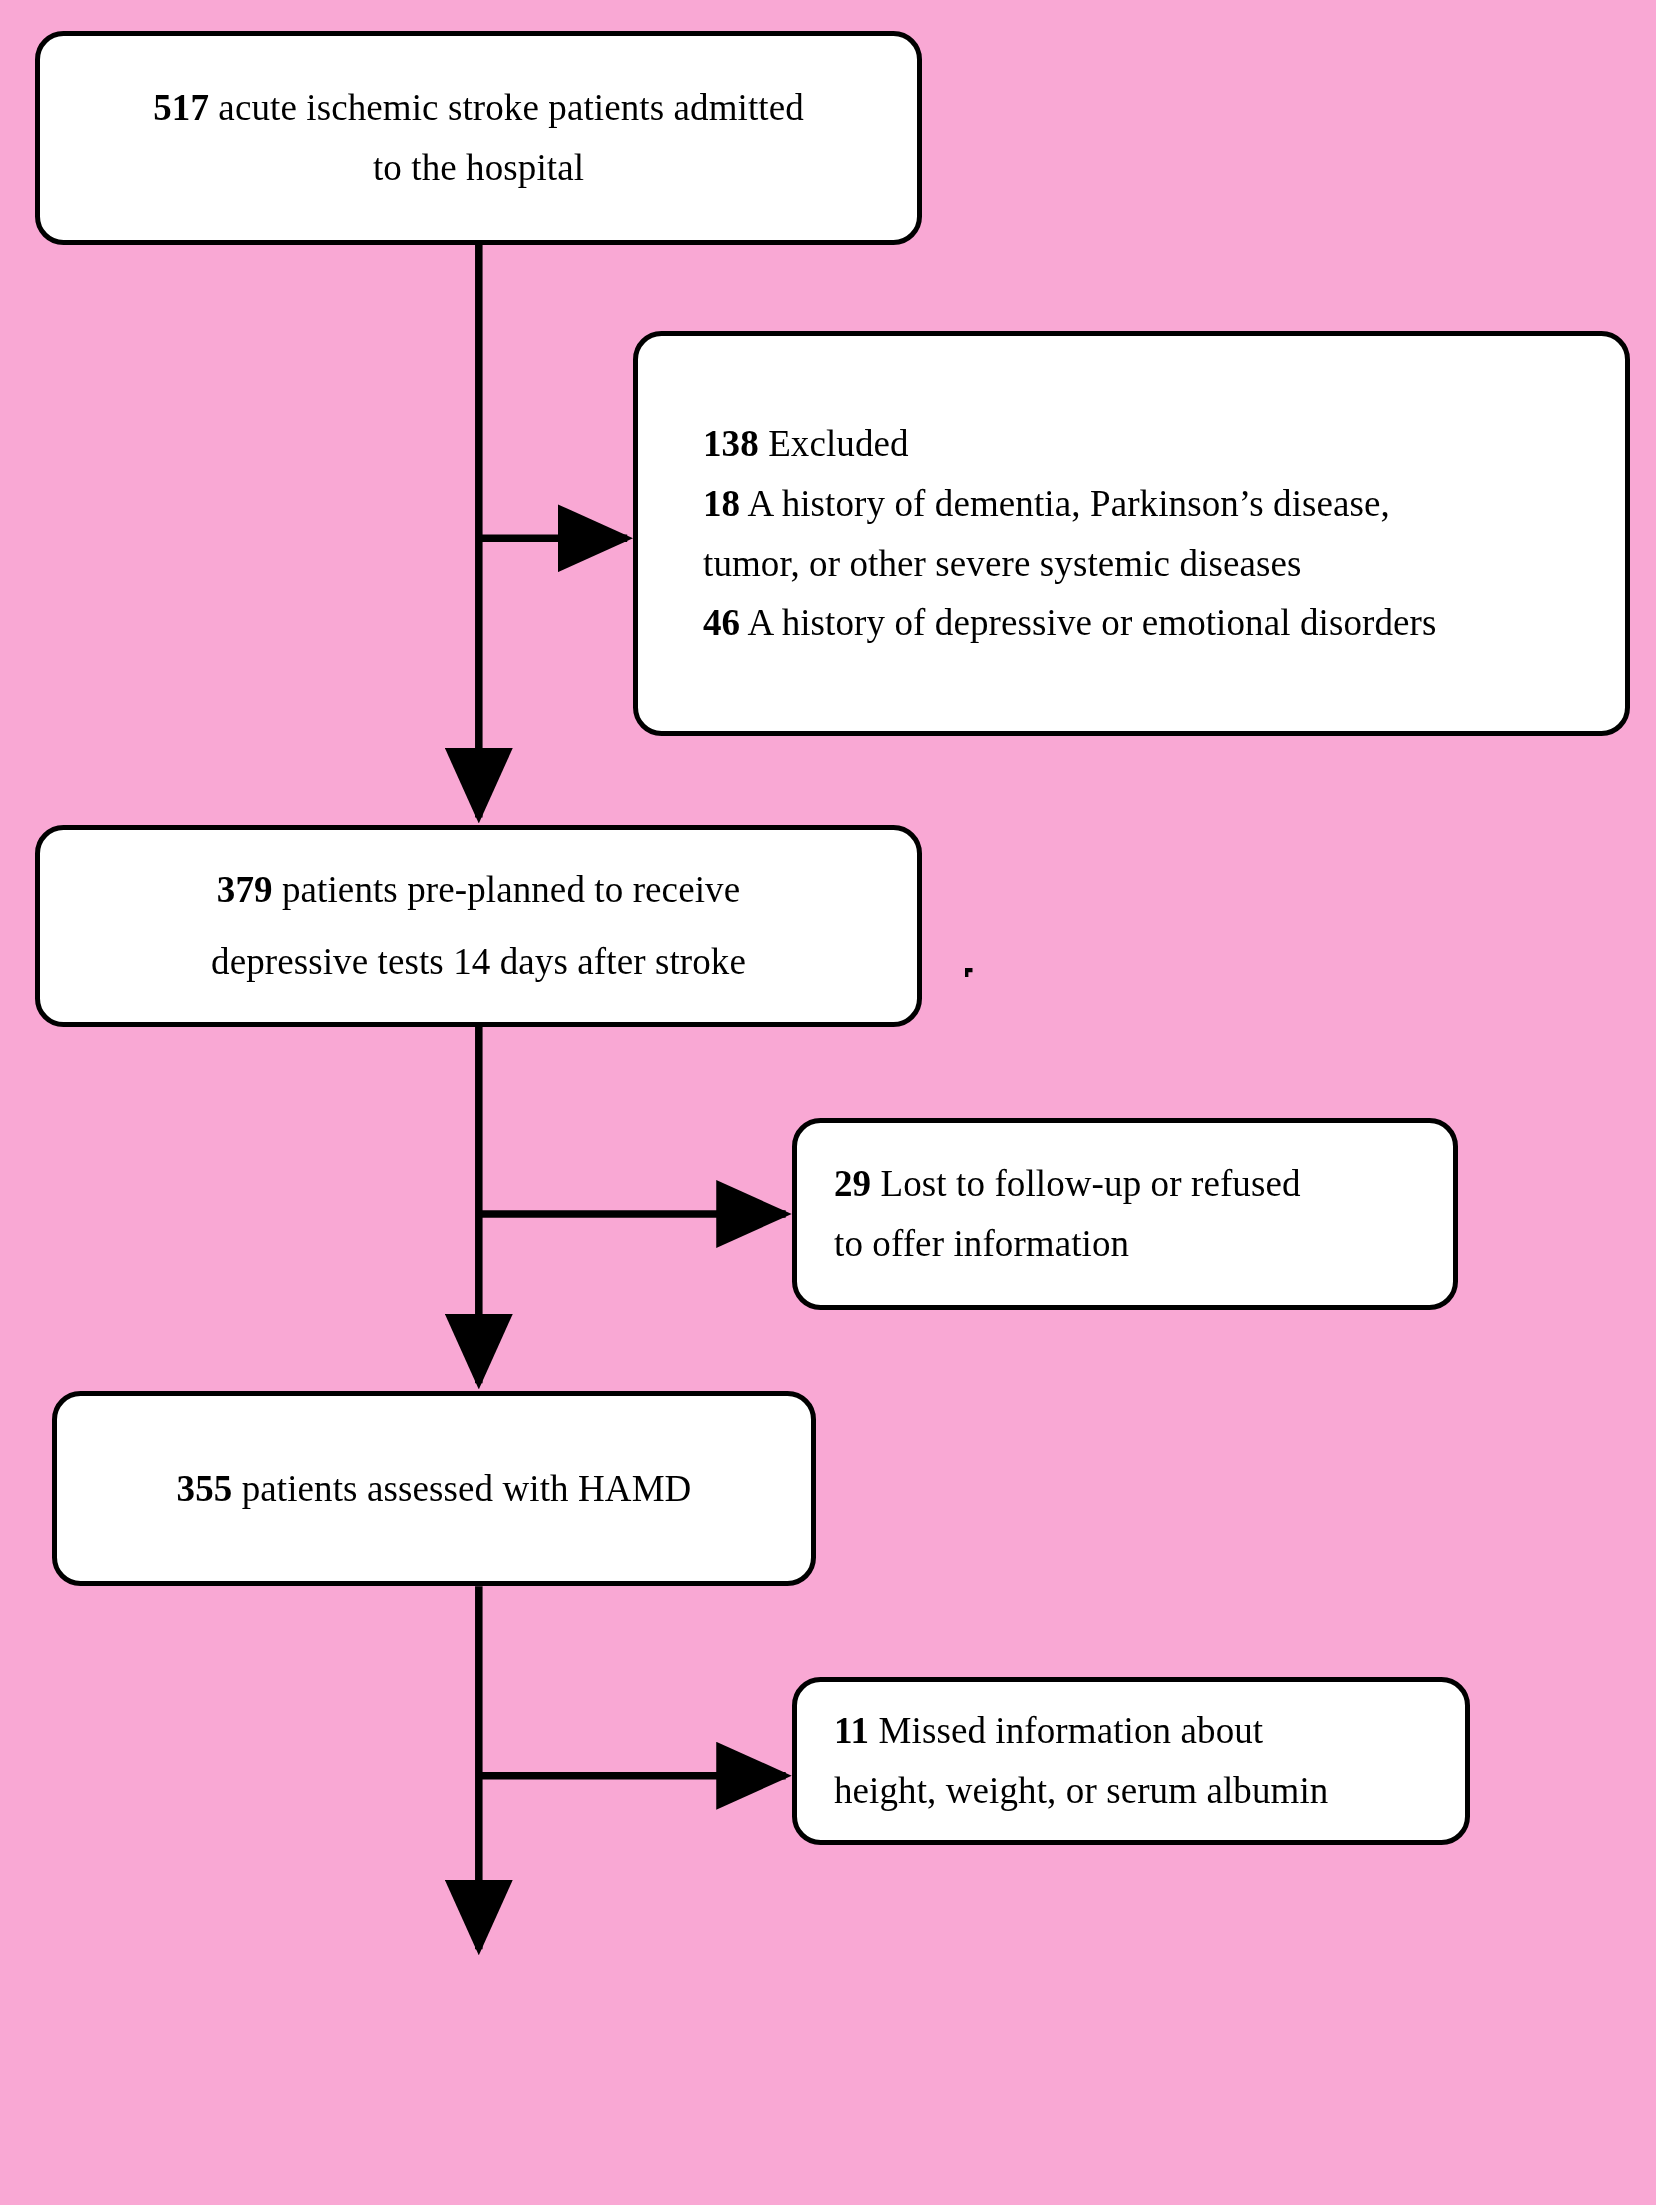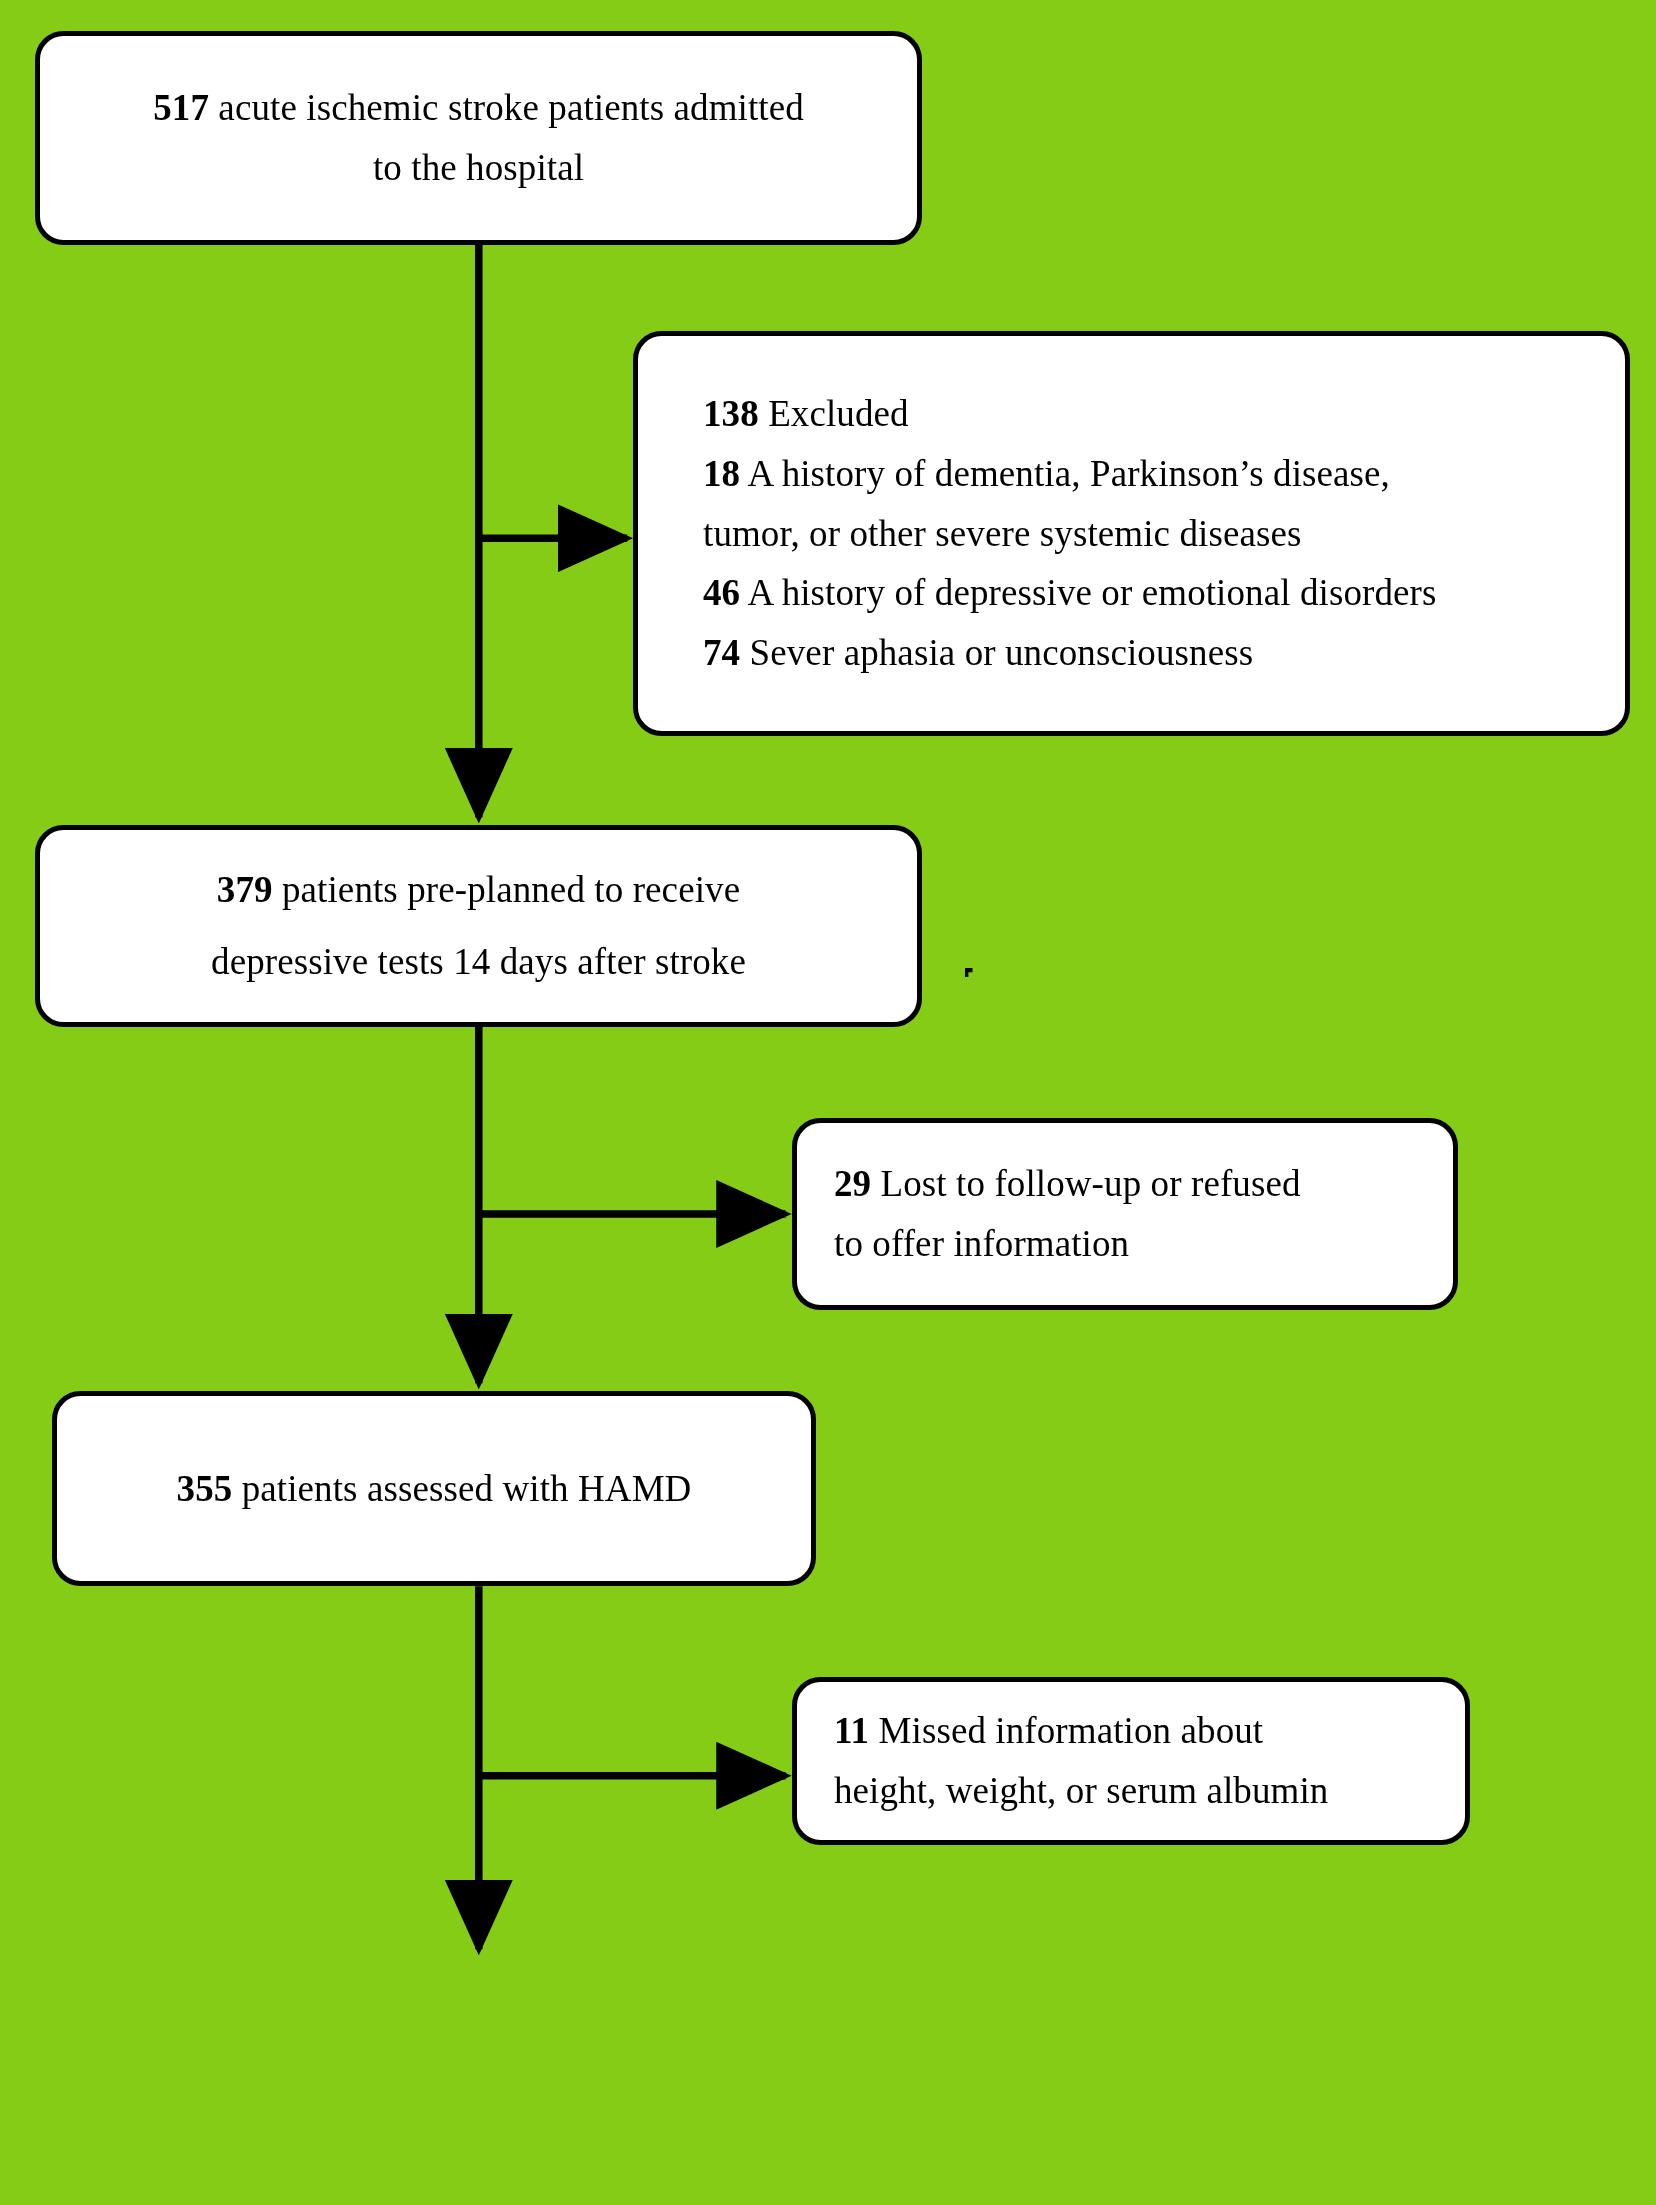--- a/index.html
+++ b/index.html
@@ -9,21 +9,21 @@
     background: #ffffff;
   }
   body {
     font-family: "Liberation Serif", "DejaVu Serif", serif;
     color: #000000;
   }
   #canvas {
     position: relative;
     width: 1656px;
     height: 2205px;
-    background: #84cc16;
+    background: #f9a8d4;
     overflow: hidden;
   }
   
   .node {
     position: absolute;
     box-sizing: border-box;
     border: 5px solid #000000;
     border-radius: 28.5px;
     background: #ffffff;
     display: flex;
@@ -101,21 +101,20 @@
   <div class="node center" id="n-enrolled" style="left:35px; top:31px; width:887px; height:214px;">
     <span class="line"><span class="num">517</span><span> acute ischemic stroke patients admitted</span></span>
     <span class="line"><span class="num"></span><span>to the hospital</span></span>
   </div>
 
   <div class="node left" id="n-excluded" style="left:633px; top:331px; width:997px; height:405px;padding-left:28px;">
     <span class="line"><span class="num">138</span><span> Excluded</span></span>
     <span class="line"><span class="num">18</span><span> A history of dementia, Parkinson’s disease,</span></span>
     <span class="line"><span class="num"></span><span>tumor, or other severe systemic diseases</span></span>
     <span class="line"><span class="num">46</span><span> A history of depressive or emotional disorders</span></span>
-    <span class="line"><span class="num">74</span><span> Sever aphasia or unconsciousness</span></span>
   </div>
 
   <div class="node center" id="n-preplanned" style="left:35px; top:825px; width:887px; height:202px;gap:12px;">
     <span class="line"><span class="num">379</span><span> patients pre-planned to receive</span></span>
     <span class="line"><span class="num"></span><span>depressive tests 14 days after stroke</span></span>
   </div>
 
   <div class="node left" id="n-lost" style="left:792px; top:1118px; width:666px; height:192px;">
     <span class="line"><span class="num">29</span><span> Lost to follow-up or refused</span></span>
     <span class="line"><span class="num"></span><span>to offer information</span></span>

